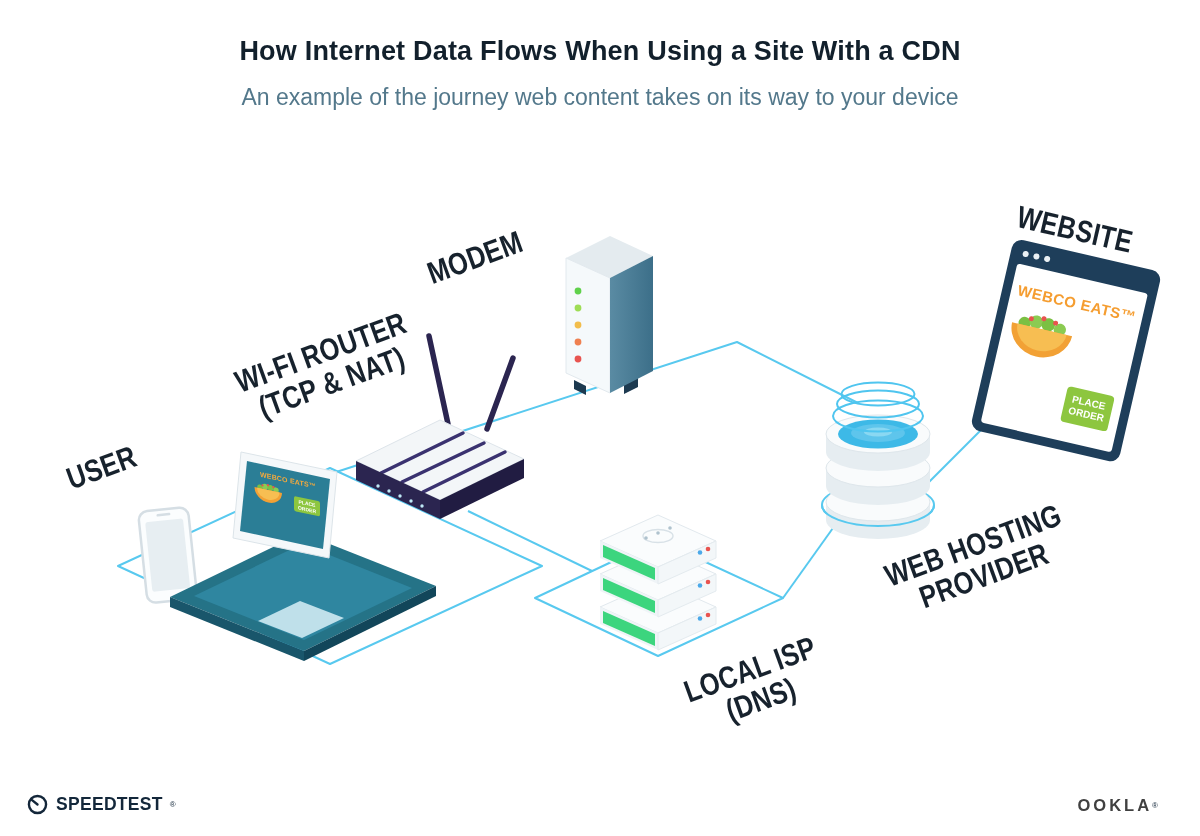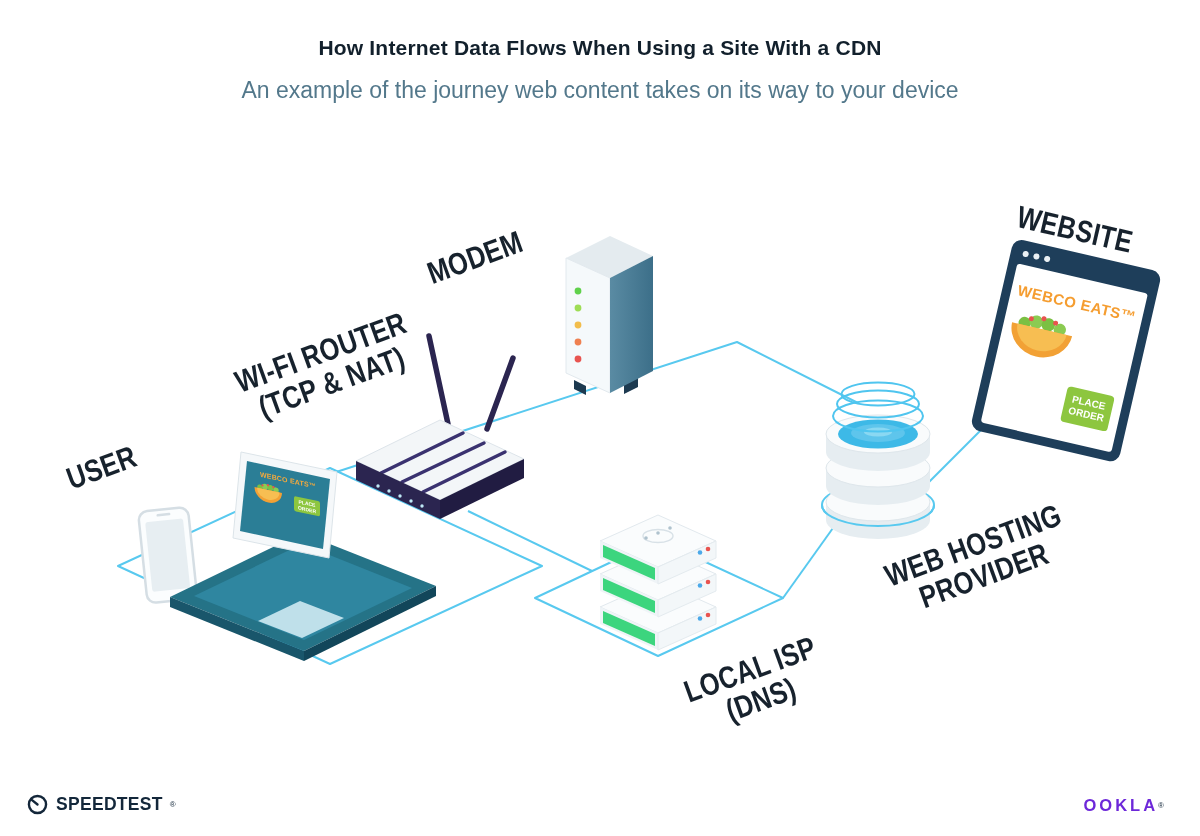--- a/index.html
+++ b/index.html
@@ -6,46 +6,46 @@
   html,body { width:1200px; height:836px; }
   body {
     position:relative;
     background:#ffffff;
     font-family:"Liberation Sans", sans-serif;
     overflow:hidden;
   }
   .canvas { position:absolute; inset:0; background:#ffffff; }
 
   header { position:absolute; top:36px; left:0; width:100%; text-align:center; z-index:5; }
-  .title { font-size:21px; font-weight:700; color:#12202c; letter-spacing:.2px; }
+  .title { font-size:27px; font-weight:700; color:#12202c; letter-spacing:.2px; }
   .subtitle { margin-top:17px; font-size:23px; font-weight:400; color:#53788b; }
 
   svg.diagram { position:absolute; left:0; top:0; z-index:1; }
   svg text { font-family:"Liberation Sans", sans-serif; }
 
   .label {
     position:absolute;
     z-index:4;
     font-weight:700;
     font-size:31px;
     color:#17222d;
     white-space:nowrap;
     line-height:1.04;
     letter-spacing:.3px;
   }
   .rot-neg { transform:rotate(-20deg) scaleX(.82); }
   .rot-pos { transform:rotate(13deg) scaleX(.82); }
   .center { text-align:center; }
 
-  footer { position:absolute; left:0; right:8px; bottom:16px; height:36px; z-index:5; }
+  footer { position:absolute; left:0; right:14px; bottom:16px; height:36px; z-index:5; }
   .logo-left { position:absolute; left:26px; bottom:4px; display:flex; align-items:center; gap:7px; }
   .st-text { font-size:17.5px; font-weight:700; color:#13273a; letter-spacing:.3px; }
   .logo-left sup, .logo-right sup { font-size:8px; color:#13273a; vertical-align:super; }
   .logo-right { position:absolute; right:28px; bottom:5px; display:flex; align-items:center; }
-  .ookla-text { font-size:16.5px; font-weight:600; color:#6d28d9; letter-spacing:3px; }
+  .ookla-text { font-size:16.5px; font-weight:600; color:#404040; letter-spacing:3px; }
 </style>
 </head>
 <body>
 
 <div class="canvas">
 
   <header>
     <div class="title">How Internet Data Flows When Using a Site With a CDN</div>
     <div class="subtitle">An example of the journey web content takes on its way to your device</div>
   </header>

